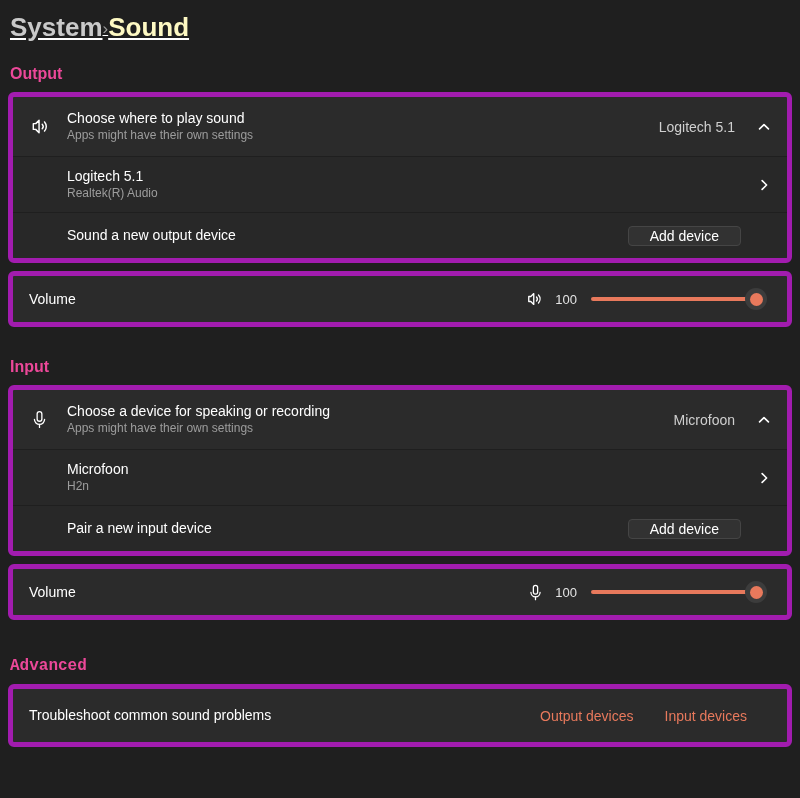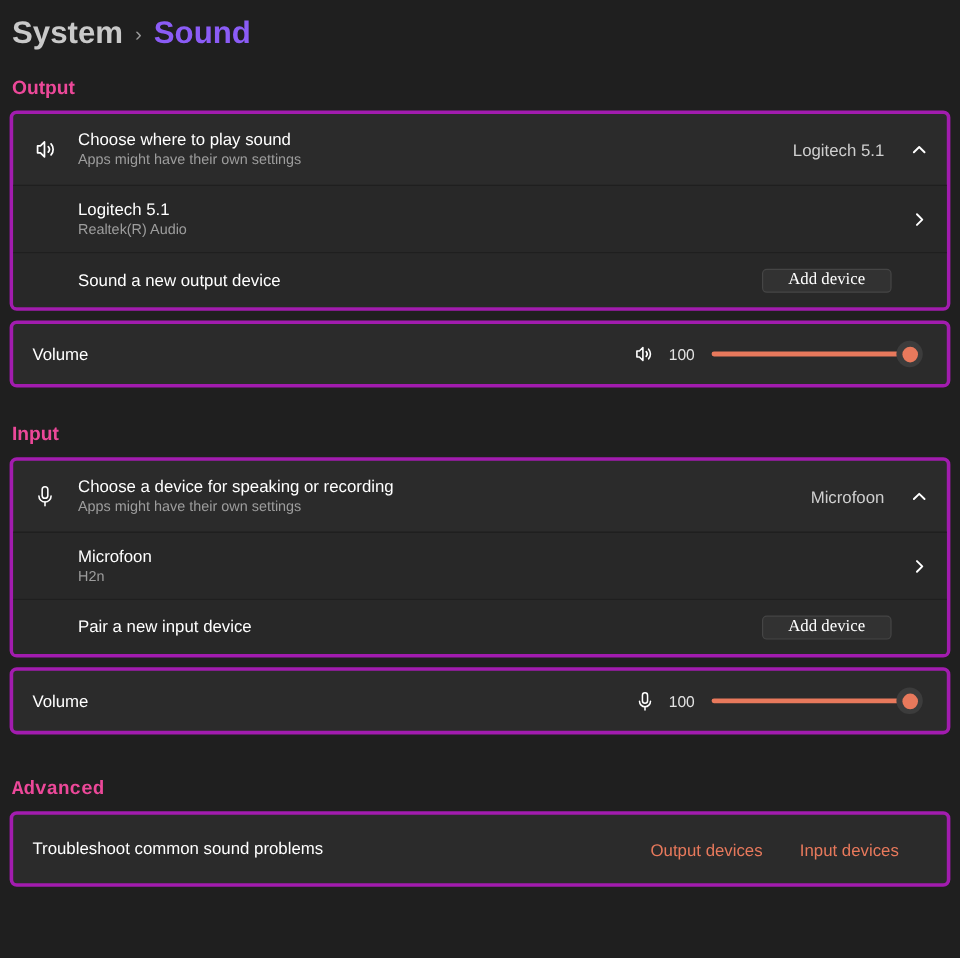--- a/index.html
+++ b/index.html
@@ -6,34 +6,34 @@
   html, body { width: 800px; height: 798px; }
   body {
     background: #1f1f1f;
     color: #ffffff;
     font-family: "Liberation Sans", sans-serif;
     overflow: hidden;
   }
   .page { padding: 8px 8px 0 8px; }
 
   
-  .titlebar { display: flex; align-items: center; gap: 10px; margin: 4px 0 0 2px; }
+  .titlebar { display: flex; align-items: center; gap: 0; margin: 4px 0 0 2px; text-decoration: underline; }
   .crumb-parent { font-size: 26px; font-weight: bold; color: #c9c9c9; }
   .crumb-sep { font-size: 17px; color: #9a9a9a; margin-top: 3px; }
-  .crumb-current { font-size: 26px; font-weight: bold; color: #8b5cf6; }
+  .crumb-current { font-size: 26px; font-weight: bold; color: #fef9c3; }
 
   .section-label { font-size: 16px; font-weight: bold; color: #ec4899; margin: 0 0 9px 2px; }
   .sl-output { margin-top: 22px; }
   .sl-input  { margin-top: 31px; }
   .sl-advanced { margin-top: 37px; font-family: Liberation Mono, monospace; }
 
   
   .card {
     background: #2b2b2b;
-    border: 3px solid #a21caf;
+    border: 5px solid #a21caf;
     border-radius: 6px;
     overflow: hidden;
   }
   .stack > .card { margin-bottom: 8px; }
 
   .row { display: flex; align-items: center; padding: 0 16px; }
 
   
   .exp-header { height: 59px; }
   .exp-sub { height: 56px; background: #282828; border-top: 1px solid #1f1f1f; padding-left: 54px; }
@@ -45,21 +45,21 @@
   .spacer { flex: 1; }
   .exp-value { font-size: 14px; color: #cfcfcf; margin-right: 22px; }
   .chev { flex: none; display: flex; align-items: center; }
 
   
   .btn {
     background: #323232;
     border: 1px solid #454545;
     border-radius: 4px;
     color: #ffffff;
-    font-family: Liberation Serif, serif;
+    font-family: Liberation Sans, sans-serif;
     font-size: 14px;
     height: 20px;
     padding: 0 21px;
     margin-right: 30px;
     cursor: pointer;
   }
 
   
   .volume-card { height: 56px; }
   .vol-row { height: 100%; }

